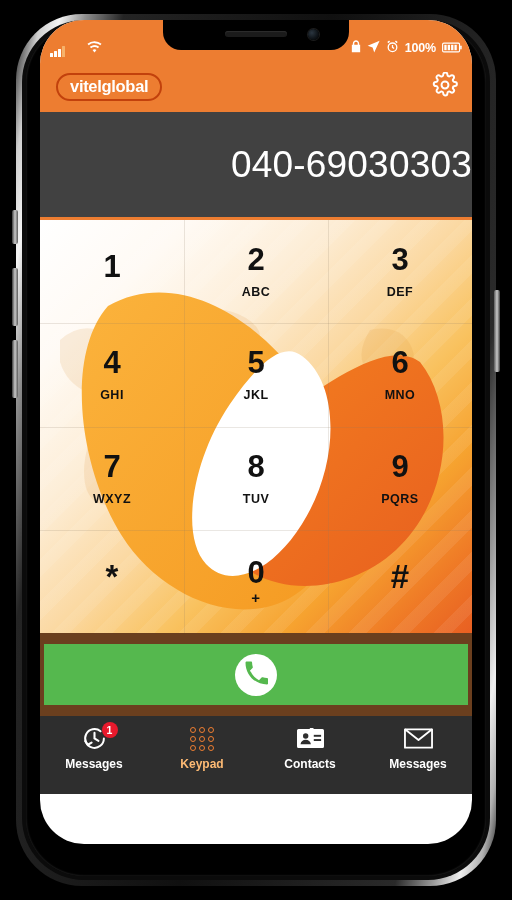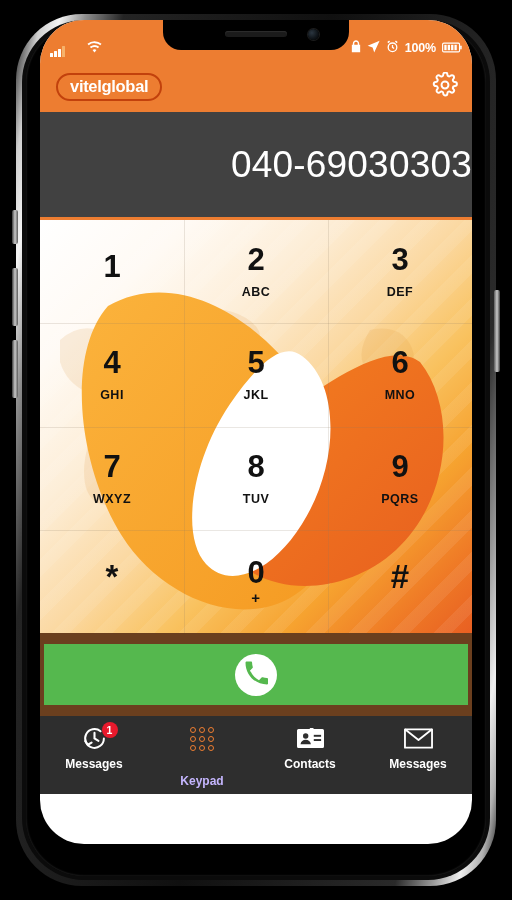--- a/index.html
+++ b/index.html
@@ -102,21 +102,21 @@
   .callcircle{width:42px;height:42px;border-radius:50%;background:#fff;
       display:flex;align-items:center;justify-content:center;}
 
   
   .navbar{height:78px;background:#2E2E2E;display:flex;align-items:flex-start;
       padding-top:9px;box-sizing:border-box;}
   .nav-item{flex:1;display:flex;flex-direction:column;align-items:center;
       gap:5px;cursor:pointer;position:relative;}
   .nav-ic{height:27px;display:flex;align-items:center;justify-content:center;position:relative;}
   .nav-lb{font-size:12px;font-weight:bold;color:#fff;white-space:nowrap;}
-  .nav-item.active .nav-lb{color:#c4b5fd;margin-top:17px;}
+  .nav-item.active .nav-lb{color:#fdba74;}
   .badge{position:absolute;top:-3px;right:-11px;min-width:16px;height:16px;border-radius:8px;
       background:#E8192C;color:#fff;font-size:10.5px;font-weight:bold;
       display:flex;align-items:center;justify-content:center;padding:0 4px;box-sizing:border-box;}
   .kp-ic{display:grid;grid-template-columns:repeat(3,6px);grid-template-rows:repeat(3,6px);
       gap:3px;}
   .kp-ic span{width:6px;height:6px;border-radius:50%;border:1.6px solid #ED7D31;box-sizing:border-box;}
 </style>
 </head>
 <body>
 

